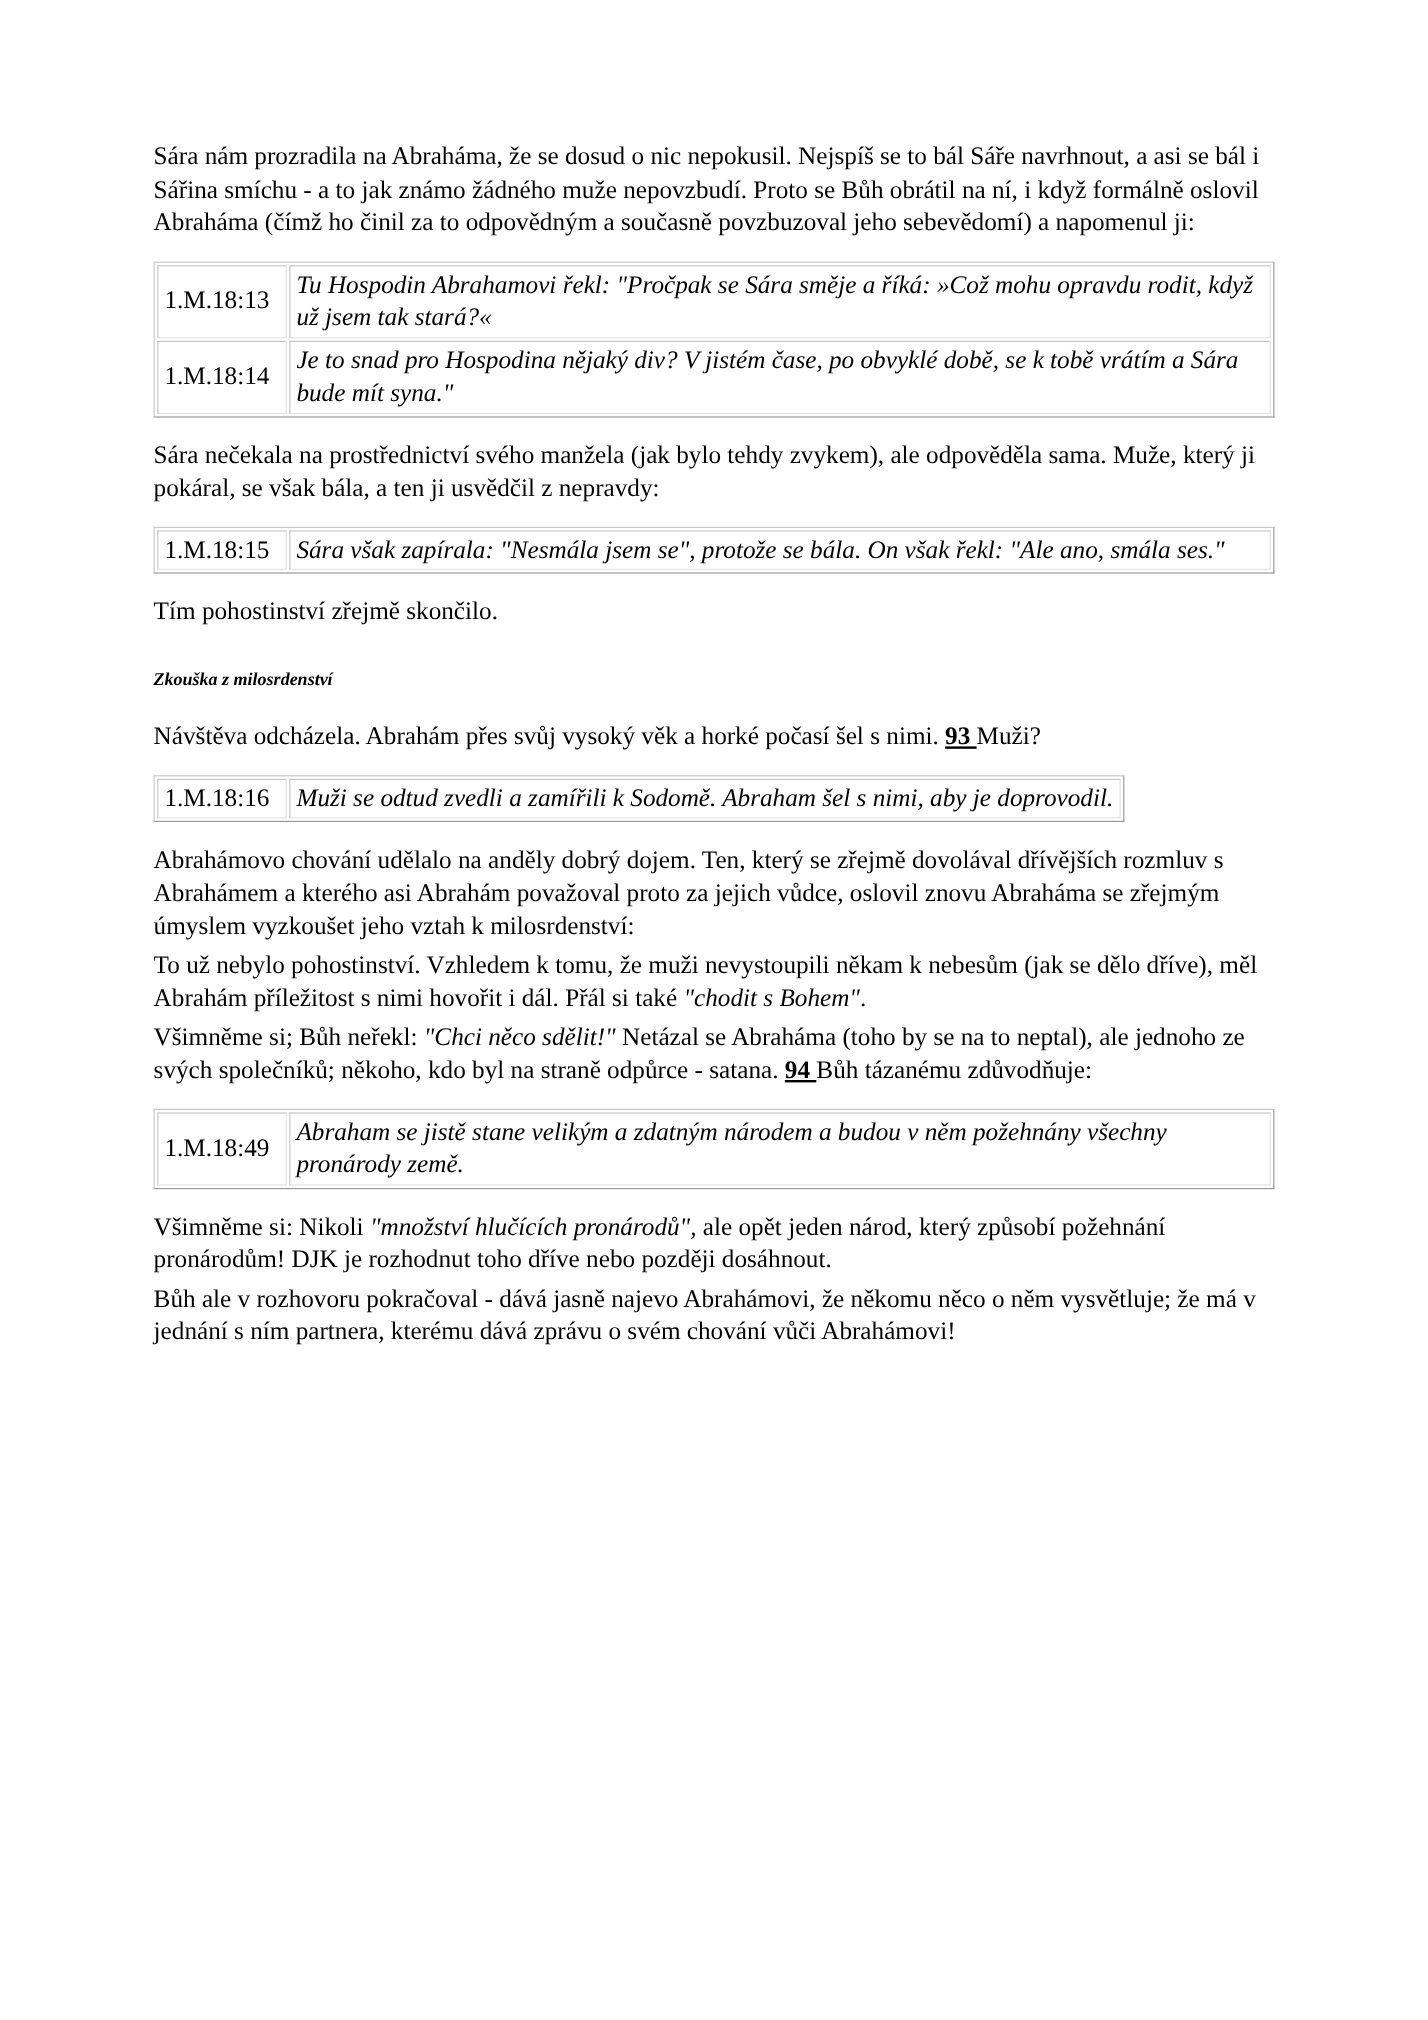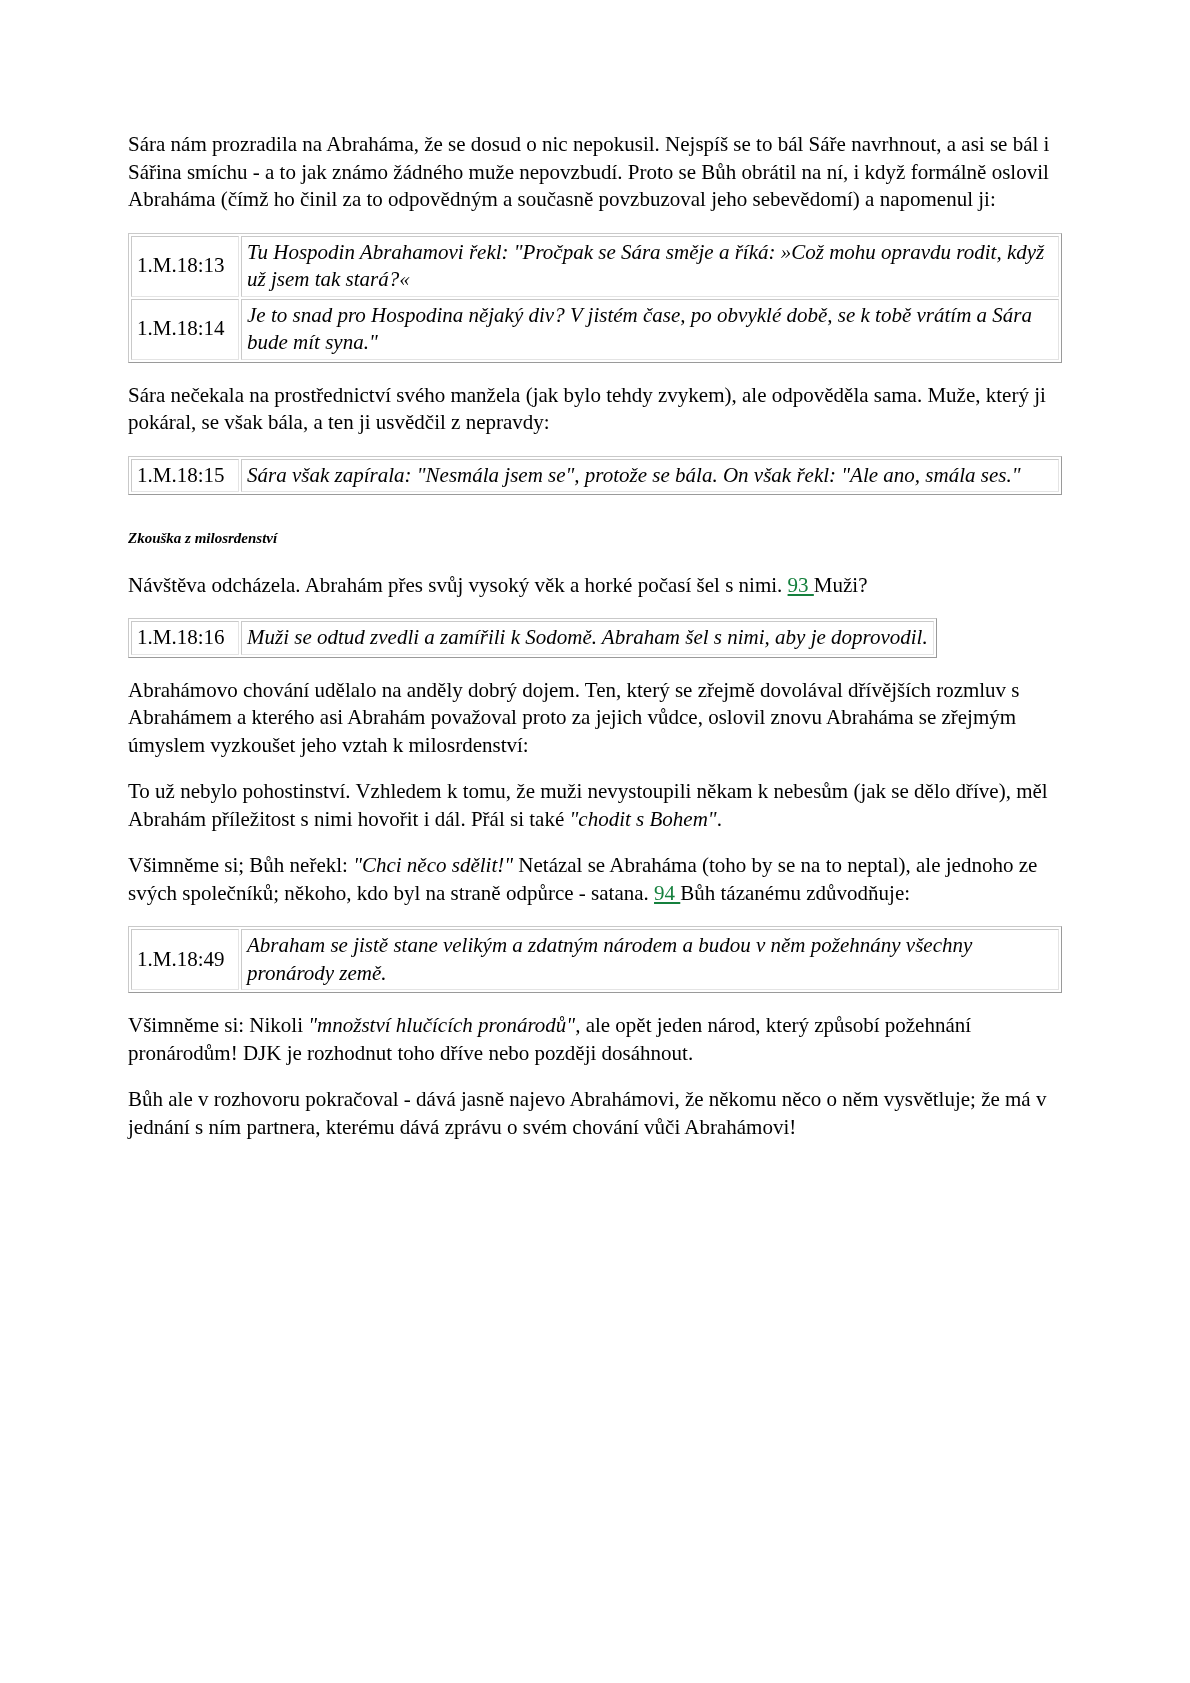--- a/index.html
+++ b/index.html
@@ -12,31 +12,31 @@
     width: 1190px;
     min-height: 1683px;
     padding: 112px 128px 150px 128px;
     font-family: "Liberation Serif", "DejaVu Serif", serif;
     font-size: 21px;
     line-height: 1.31;
     color: #000000;
     background: #ffffff;
   }
   p {
-    margin: 19px 0;
+    margin: 5px 0;
   }
   .section-heading {
     font-weight: bold;
     font-style: italic;
     margin: 34px 0 23px 0;
     font-size: 15px;
   }
   a.footnote {
-    color: #15803d;
-    font-weight: normal;
+    color: #000000;
+    font-weight: bold;
     text-decoration: underline;
     white-space: pre;
   }
   .inline-italic {
     font-style: italic;
   }
   table.verse-table {
     border-collapse: separate;
     border-spacing: 2px;
     margin: 18px 0;
@@ -88,20 +88,21 @@
 
   <table class="verse-table full">
     <tbody>
       <tr>
         <td class="verse-ref">1.M.18:15</td>
         <td class="verse-text">Sára však zapírala: "Nesmála jsem se", protože se bála. On však řekl: "Ale ano, smála ses."</td>
       </tr>
     </tbody>
   </table>
 
+  <p>Tím pohostinství zřejmě skončilo.</p>
 
   <p class="section-heading">Zkouška z milosrdenství</p>
 
   <p><span>Návštěva odcházela. Abrahám přes svůj vysoký věk a horké počasí šel s nimi. </span><a class="footnote" href="#">93 </a><span>Muži?</span></p>
 
   <table class="verse-table">
     <tbody>
       <tr>
         <td class="verse-ref">1.M.18:16</td>
         <td class="verse-text">Muži se odtud zvedli a zamířili k Sodomě. Abraham šel s nimi, aby je doprovodil.</td>

